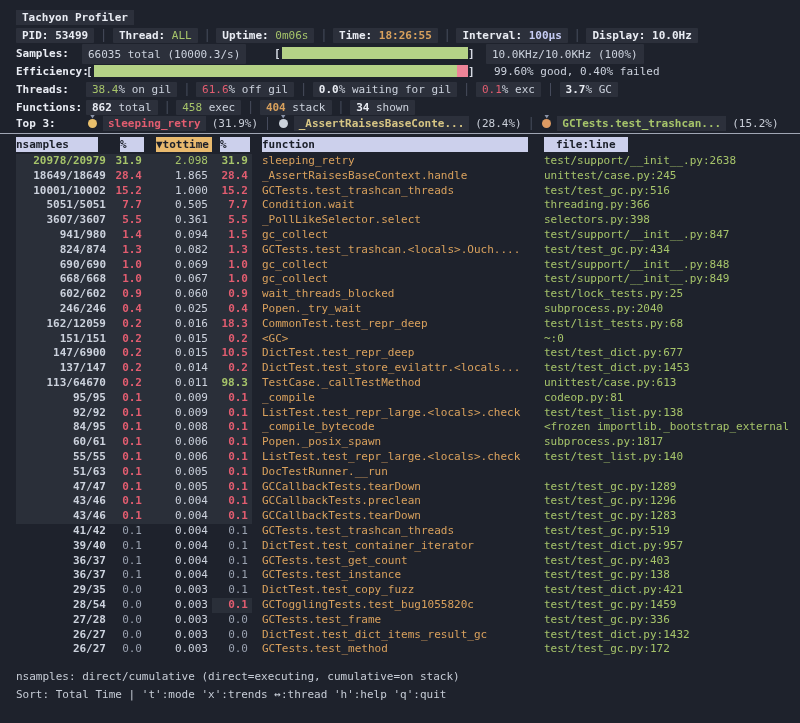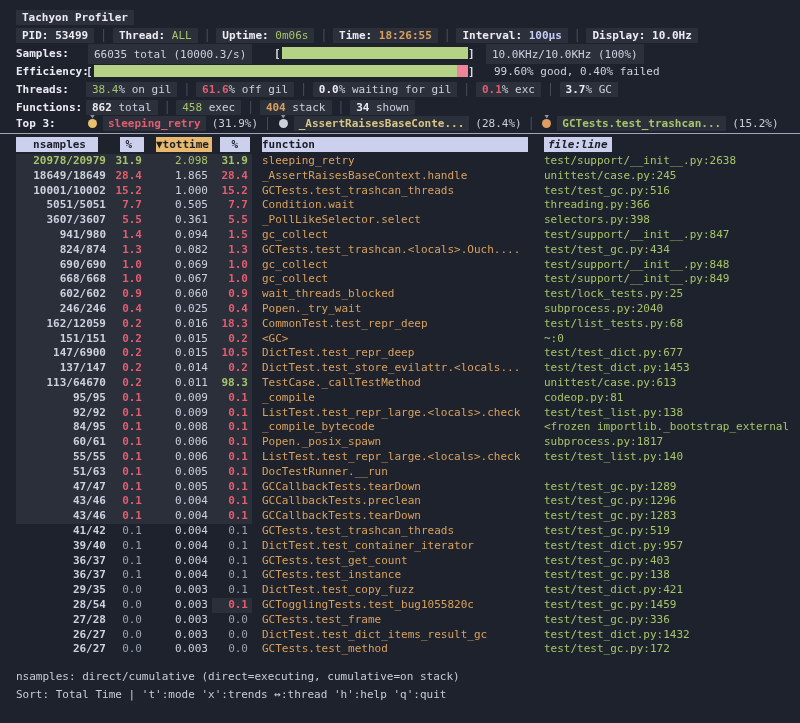--- a/index.html
+++ b/index.html
@@ -17,42 +17,42 @@
     --sep:#4d5364;
   }
   html,body{margin:0;padding:0;background:#14161d;}
   .screen{position:relative;width:800px;height:723px;background:var(--bg);
     font-family:"DejaVu Sans Mono",monospace;font-size:11px;color:var(--fg);overflow:hidden;}
   .hline{position:absolute;left:16px;right:4px;height:18px;display:flex;align-items:center;white-space:pre;}
   .lbl{font-weight:bold;color:var(--white);}
   .seg{background:var(--panel);padding:1px 6px;border-radius:1px;display:inline-flex;align-items:center;white-space:pre;}
   .sep{color:var(--sep);margin:0 6px;}
   .v-green{color:var(--green);font-weight:normal;}
-  .v-red{color:var(--red);font-weight:bold;}
+  .v-red{color:var(--red);font-weight:normal;}
   .v-white{color:var(--white);font-weight:bold;}
   .v-orange{color:var(--orange);font-weight:bold;}
   .v-lavender{color:#c6ccf4;font-weight:bold;}
   .v-yellow{color:#d6c584;font-weight:bold;}
   .title-box{background:var(--panel);padding:1px 6px;font-weight:bold;color:var(--white);}
   .abs{position:absolute;top:0;height:18px;display:flex;align-items:center;white-space:pre;}
   .bracket{color:#d7dbe4;font-weight:bold;}
   .bar{position:absolute;top:3px;height:12px;}
   .bar-green{background:var(--bargreen);}
   .bar-red{background:var(--barred);}
   .divider{position:absolute;left:0;right:0;top:133px;border-top:1px solid #a0a6b4;}
   .trow{display:grid;grid-template-columns:96px 34px 66px 40px 292px 1fr;align-items:center;}
   .thead{position:absolute;left:16px;right:0;top:137px;height:15px;line-height:15px;}
   .th{font-weight:bold;background:var(--lav);color:#1b1f29;white-space:pre;}
-  .th-r{text-align:right;padding-right:12px;}
+  .th-r{text-align:left;padding-right:12px;}
   .th-ns{margin-right:14px;}
   .th-p1{margin-left:8px;margin-right:2px;}
   .th-tot{background:#e9ba6e;margin-left:10px;}
   .th-p2{margin-left:8px;margin-right:2px;}
   .th-fn{margin-left:10px;margin-right:16px;}
-  .th-file{justify-self:start;padding:0 4px;font-style:italic;}
+  .th-file{justify-self:start;padding:0 12px;}
   .tbody{position:absolute;left:16px;right:0;top:154px;}
   .tbody .trow{height:14.8px;line-height:14.8px;}
   .cell{white-space:pre;overflow:hidden;}
   .c-ns{text-align:right;padding-right:6px;font-weight:bold;}
   .c-p1,.c-p2{text-align:right;padding-right:4px;font-weight:bold;}
   .c-tot{text-align:right;padding-right:4px;}
   .c-fn{padding-left:10px;color:var(--orange);}
   .c-file{color:var(--green);}
   .g{color:var(--green);}
   .r{color:var(--red);}
@@ -74,21 +74,21 @@
 <div class="screen">
 
   <div class="hline" style="top:8px;">
     <span class="title-box">Tachyon Profiler</span>
   </div>
 
   <div class="hline" style="top:26px;"><span class="seg"><span class="lbl">PID: </span><span class="v-white">53499</span></span><span class="sep">│</span><span class="seg"><span class="lbl">Thread: </span><span class="v-green">ALL</span></span><span class="sep">│</span><span class="seg"><span class="lbl">Uptime: </span><span class="v-green">0m06s</span></span><span class="sep">│</span><span class="seg"><span class="lbl">Time: </span><span class="v-orange">18:26:55</span></span><span class="sep">│</span><span class="seg"><span class="lbl">Interval: </span><span class="v-lavender">100µs</span></span><span class="sep">│</span><span class="seg"><span class="lbl">Display: </span><span class="v-white">10.0Hz</span></span></div>
 
   <div class="hline" style="top:44px;">
     <span class="abs lbl" style="left:0;">Samples:</span>
-    <span class="abs seg" style="left:72px;">66035 total (10000.3/s)</span>
+    <span class="abs seg" style="left:66px;">66035 total (10000.3/s)</span>
     <span class="abs bracket" style="left:258px;">[</span>
     <span class="bar bar-green" style="left:266px;width:186px;"></span>
     <span class="abs bracket" style="left:452px;">]</span>
     <span class="abs seg" style="left:470px;">10.0KHz/10.0KHz (100%)</span>
   </div>
 
   <div class="hline" style="top:62px;">
     <span class="abs lbl" style="left:0;">Efficiency:</span>
     <span class="abs bracket" style="left:70px;">[</span>
     <span class="bar bar-green" style="left:78px;width:363px;"></span>

